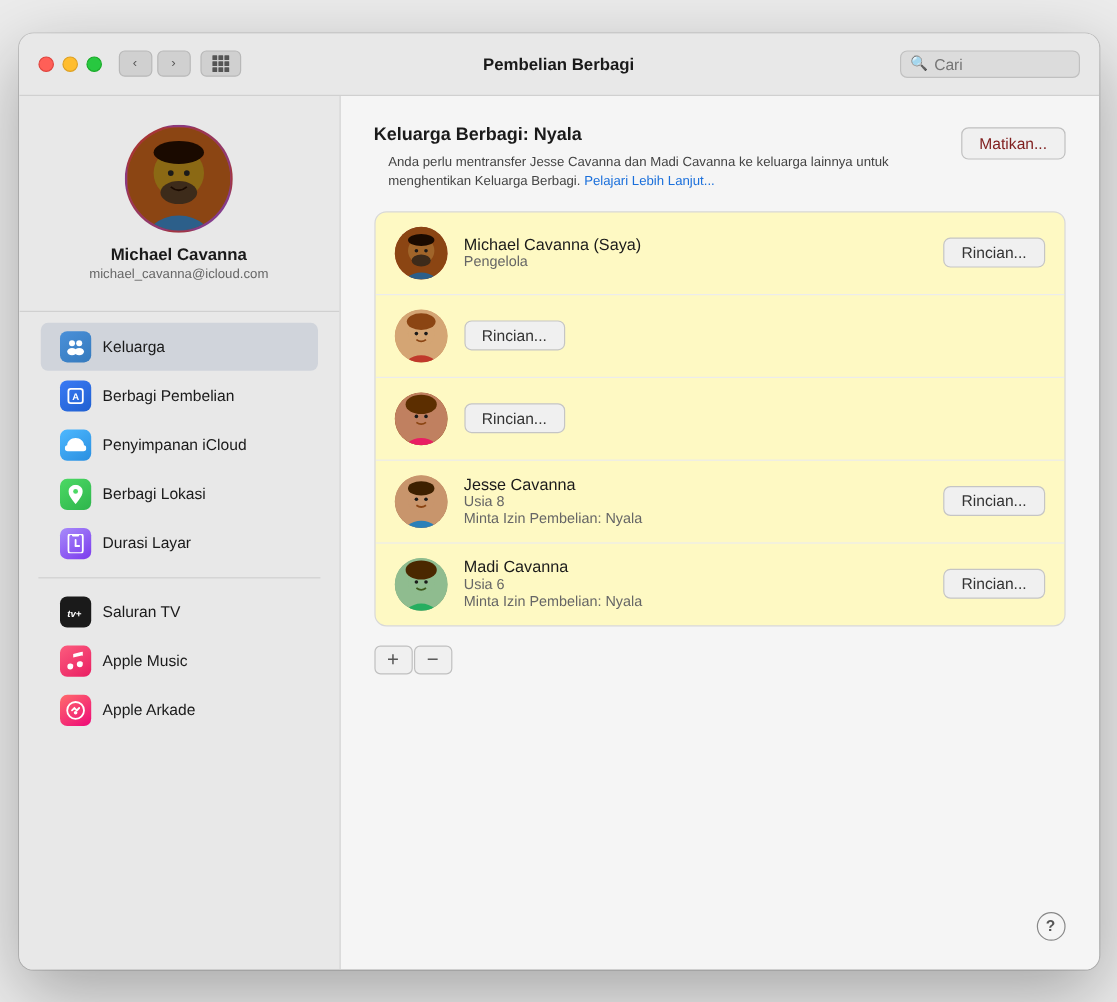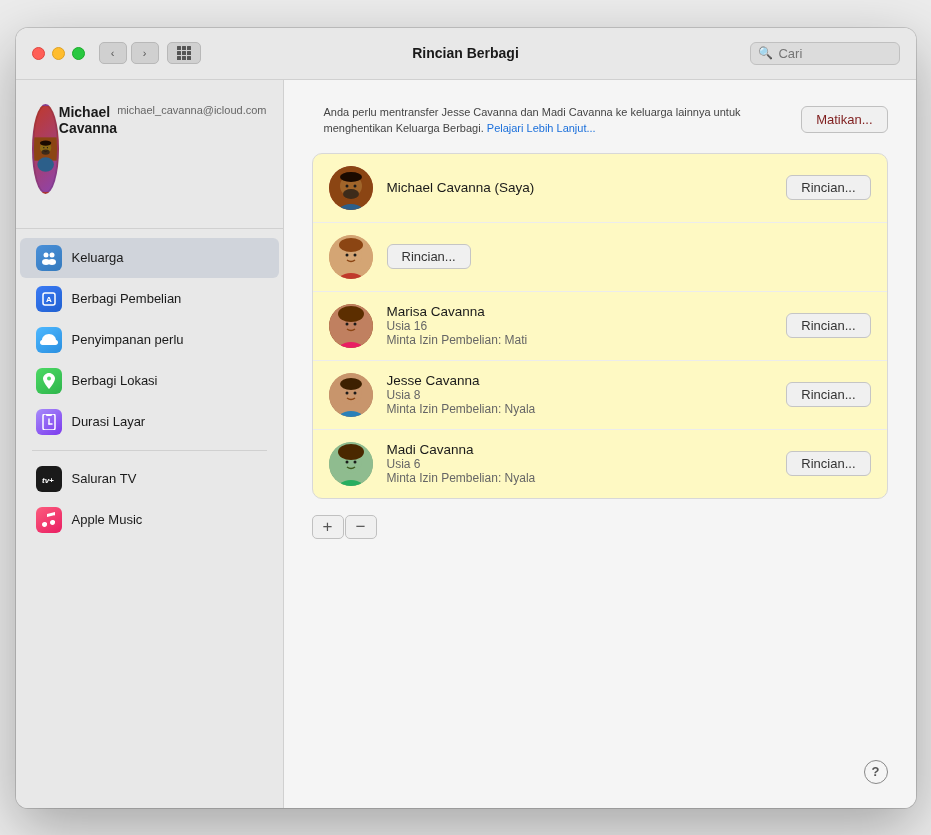--- a/index.html
+++ b/index.html
@@ -132,22 +132,22 @@
       background: #e8e8e8;
       border-right: 1px solid #d0d0d0;
       display: flex;
       flex-direction: column;
       padding-bottom: 16px;
       flex-shrink: 0;
       overflow-y: auto;
     }
     .user-profile {
       display: flex;
-      flex-direction: row;
-      align-items: flex-start;
+      flex-direction: column;
+      align-items: center;
       padding: 24px 16px 24px;
       border-bottom: 1px solid #d0d0d0;
     }
     .avatar-container {
       width: 90px;
       height: 90px;
       border-radius: 50%;
       overflow: hidden;
       margin-bottom: 10px;
       background: linear-gradient(135deg, #c0392b, #8e44ad);
@@ -172,21 +172,21 @@
     }
     .sidebar-section {
       margin-bottom: 0;
     }
     .sidebar-item {
       display: flex;
       align-items: center;
       padding: 7px 16px;
       cursor: pointer;
       border-radius: 6px;
-      margin: 1px 4px;
+      margin: 1px 18px;
       gap: 10px;
     }
     .sidebar-item.active {
       background: #d0d4db;
     }
     .sidebar-icon {
       width: 26px;
       height: 26px;
       border-radius: 6px;
       display: flex;
@@ -376,21 +376,21 @@
             <div class="grid-dot"></div>
           <div class="grid-dot"></div>
             <div class="grid-dot"></div>
             <div class="grid-dot"></div>
           <div class="grid-dot"></div>
             <div class="grid-dot"></div>
             <div class="grid-dot"></div>
         </div>
       </div>
     </div>
-    <div class="titlebar-title">Rincian Berbagi</div>
+    <div class="titlebar-title">Pembelian Berbagi</div>
     <div class="search-box">
       <span class="search-icon-svg">🔍</span>
       <input class="search-input" type="text" placeholder="Cari" style="">
     </div>
   </div>
 
   <div class="main-content">
 
     <div class="sidebar">
 
@@ -441,21 +441,21 @@
             </div>
             <span class="sidebar-label">Berbagi Pembelian</span>
           </div>
 
           <div class="sidebar-item">
             <div class="sidebar-icon icon-penyimpanan">
               <svg width="18" height="14" viewBox="0 0 18 14" fill="white">
                 <path d="M9 1 C5 1 2 4 2 7 C1 7 0 8 0 9.5 C0 11 1 12 2.5 12 L15.5 12 C17 12 18 11 18 9.5 C18 8 17 7 16 7 C16 4 13 1 9 1Z"></path>
               </svg>
             </div>
-            <span class="sidebar-label">Penyimpanan perlu</span>
+            <span class="sidebar-label">Penyimpanan iCloud</span>
           </div>
 
           <div class="sidebar-item">
             <div class="sidebar-icon icon-lokasi">
               <svg width="12" height="16" viewBox="0 0 12 16" fill="white">
                 <path d="M6 0 C3 0 0 2.5 0 5.5 C0 9.5 6 16 6 16 C6 16 12 9.5 12 5.5 C12 2.5 9 0 6 0Z"></path>
                 <circle cx="6" cy="5.5" r="2" fill="#4cd964"></circle>
               </svg>
             </div>
             <span class="sidebar-label">Berbagi Lokasi</span>
@@ -489,28 +489,42 @@
 
           <div class="sidebar-item">
             <div class="sidebar-icon icon-music">
               <svg width="14" height="16" viewBox="0 0 14 16" fill="white">
                 <path d="M13 0 L5 2 L5 11 C4.5 10.5 3.5 10 2.5 10 C1 10 0 11 0 12.5 C0 14 1 15 2.5 15 C4 15 5 14 5 12.5 L5 5 L13 3 L13 9 C12.5 8.5 11.5 8 10.5 8 C9 8 8 9 8 10.5 C8 12 9 13 10.5 13 C12 13 13 12 13 10.5 Z"></path>
               </svg>
             </div>
             <span class="sidebar-label">Apple Music</span>
           </div>
 
+          <div class="sidebar-item">
+            <div class="sidebar-icon icon-arkade">
+              <svg width="16" height="16" viewBox="0 0 16 16" fill="white">
+                <circle cx="8" cy="8" r="7" fill="none" stroke="white" stroke-width="1.5"></circle>
+                <path d="M5 8 L7 6 L9 8 L11 6" fill="none" stroke="white" stroke-width="1.5" stroke-linecap="round"></path>
+                <circle cx="8" cy="10" r="1.5" fill="white"></circle>
+              </svg>
+            </div>
+            <span class="sidebar-label">Apple Arkade</span>
+          </div>
 
         </div>
       </div>
     </div>
 
     <div class="right-panel">
       <div class="panel-header">
         <div class="panel-header-left">
+          <div class="panel-title">
+            <span>Keluarga Berbagi:</span>
+            <span>Nyala</span>
+          </div>
           <div class="panel-description">
             <span>Anda perlu mentransfer Jesse Cavanna dan Madi Cavanna ke keluarga lainnya untuk menghentikan Keluarga Berbagi.</span>
             <a href="#">Pelajari Lebih Lanjut...</a>
           </div>
         </div>
         <button class="turn-off-btn">Matikan...</button>
       </div>
 
       <div class="members-list">
 
@@ -521,20 +535,21 @@
               <ellipse cx="22" cy="52" rx="16" ry="14" fill="#2c5f8a"></ellipse>
               <circle cx="22" cy="20" r="11" fill="#a0652a"></circle>
               <ellipse cx="22" cy="28" rx="8" ry="5" fill="#3d2b1a"></ellipse>
               <ellipse cx="22" cy="11" rx="11" ry="5" fill="#1a0a00"></ellipse>
               <circle cx="18" cy="20" r="1.5" fill="#1a1a1a"></circle>
               <circle cx="26" cy="20" r="1.5" fill="#1a1a1a"></circle>
             </svg>
           </div>
           <div class="member-info">
             <div class="member-name">Michael Cavanna (Saya)</div>
+            <div class="member-role">Pengelola</div>
           </div>
           <button class="member-detail-btn">Rincian...</button>
         </div>
 
         <div class="member-row">
           <div class="member-avatar avatar-karina">
             <svg viewBox="0 0 44 44" width="44" height="44">
               <rect width="44" height="44" fill="#d4a574" rx="22"></rect>
               <ellipse cx="22" cy="52" rx="16" ry="14" fill="#c0392b"></ellipse>
               <circle cx="22" cy="20" r="11" fill="#d4a574"></circle>
@@ -552,27 +567,20 @@
             <svg viewBox="0 0 44 44" width="44" height="44">
               <rect width="44" height="44" fill="#c08060" rx="22"></rect>
               <ellipse cx="22" cy="52" rx="16" ry="14" fill="#e91e63"></ellipse>
               <circle cx="22" cy="20" r="11" fill="#c08060"></circle>
               <ellipse cx="22" cy="10" rx="13" ry="8" fill="#5c2e00"></ellipse>
               <circle cx="18" cy="20" r="1.5" fill="#1a1a1a"></circle>
               <circle cx="26" cy="20" r="1.5" fill="#1a1a1a"></circle>
               <path d="M18 25 Q22 28 26 25" fill="none" stroke="#8B4513" stroke-width="1.5"></path>
             </svg>
           </div>
-          <div class="member-info">
-            <div class="member-name">Marisa Cavanna</div>
-            <div class="member-role">
-              <span>Usia 16</span><br>
-              <span>Minta Izin Pembelian: Mati</span>
-            </div>
-          </div>
           <button class="member-detail-btn">Rincian...</button>
         </div>
 
         <div class="member-row">
           <div class="member-avatar avatar-jesse">
             <svg viewBox="0 0 44 44" width="44" height="44">
               <rect width="44" height="44" fill="#c8956c" rx="22"></rect>
               <ellipse cx="22" cy="52" rx="16" ry="14" fill="#2980b9"></ellipse>
               <circle cx="22" cy="20" r="11" fill="#c8956c"></circle>
               <ellipse cx="22" cy="11" rx="11" ry="6" fill="#3d2000"></ellipse>

